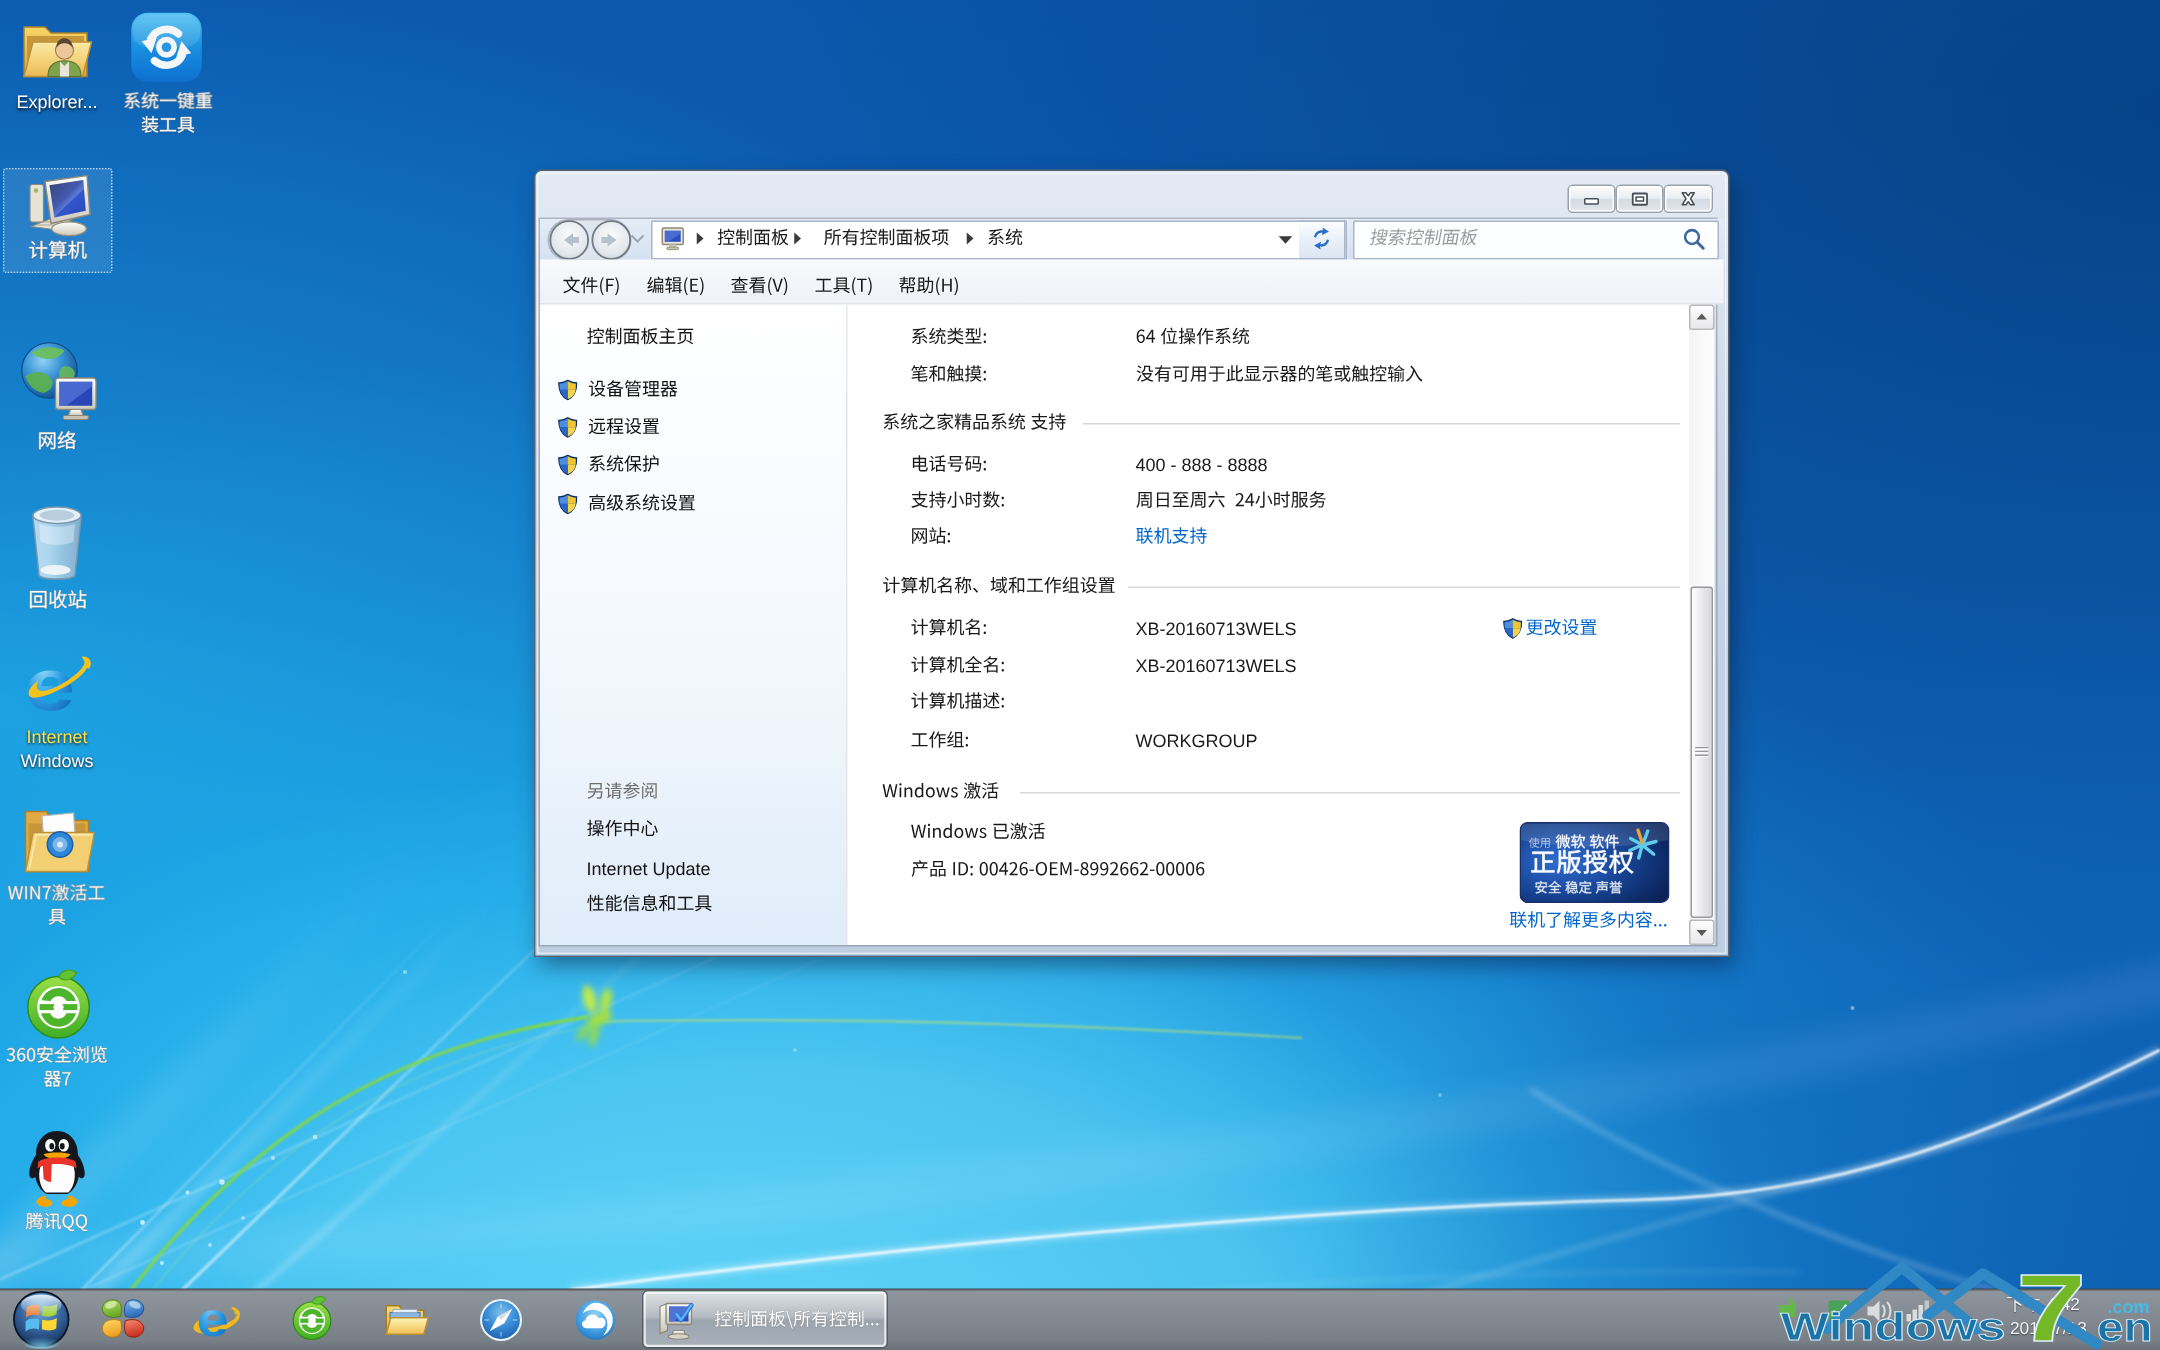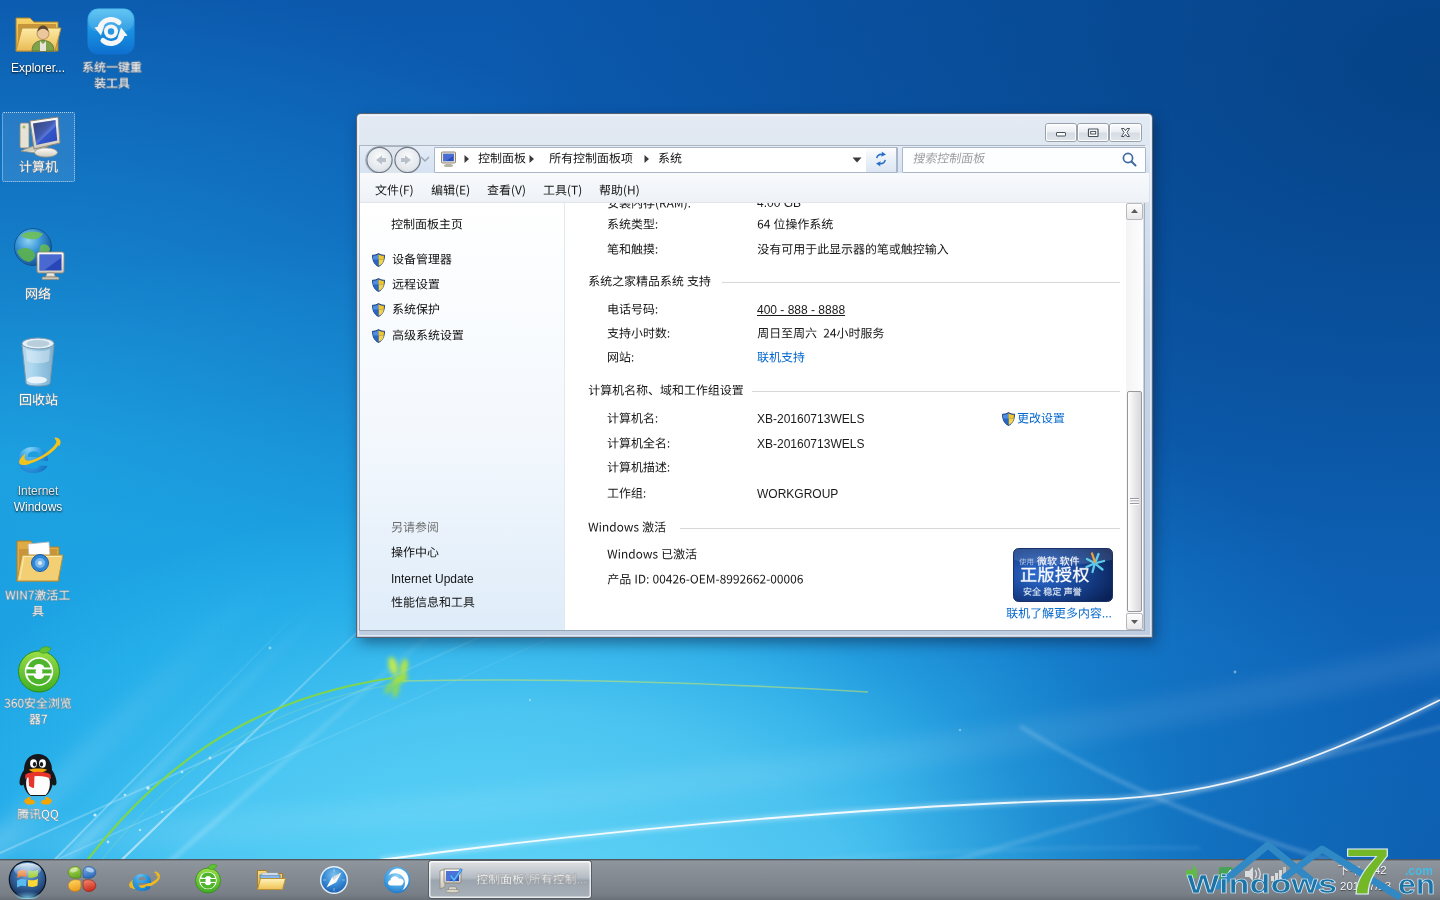--- a/index.html
+++ b/index.html
@@ -272,21 +272,21 @@
         <radialGradient id="ieb" cx="38%" cy="30%" r="80%">
 <stop offset="0" stop-color="#8ed8f8"></stop>
           <stop offset="0.45" stop-color="#2e9de4"></stop>
           <stop offset="1" stop-color="#0b58b0"></stop>
         </radialGradient>
       </defs>
 <text x="9.5" y="41" font-family="Liberation Sans" font-weight="bold" font-size="49" fill="url(#ieb)" transform="scale(1.24,1)" transform-origin="27 26">e</text>
 <path d="M45.5 6.5 C50 9 48 15 40 20.8 C33 26 23.5 30.6 16.8 32.4 C11.2 33.9 7.6 33 8.1 29.6 C8.5 27 11 24.2 14.6 21.6 C13.1 25 13.2 27.2 15.1 28.2 C18.2 29.8 26.1 26.8 33.5 22 C41.8 16.5 47.3 10.3 44.8 8 C44 7.2 44.5 6.5 45.5 6.5 Z" fill="#f4c21d"></path>
 <path d="M43.8 5.6 C48.6 5.3 51.2 9.1 48.4 13.9 L45.1 12.2 C46.7 9.4 46.3 7.4 43.8 6.9 Z" fill="#f4c21d"></path>
 </svg>
-    <div style="position:absolute;top:483.0px;font:12px 'Liberation Sans',sans-serif;color:#e5e5e5;white-space:pre;line-height:16px;text-shadow:0 1px 2px rgba(0,0,0,0.9);left:38.0px;transform:translateX(-50%);text-align:center;">Internet</div>
+    <div style="position:absolute;top:483.0px;font:12px 'Liberation Sans',sans-serif;color:#fde047;white-space:pre;line-height:16px;text-shadow:0 1px 2px rgba(0,0,0,0.9);left:38.0px;transform:translateX(-50%);text-align:center;">Internet</div>
     <div style="position:absolute;top:499.0px;font:12px 'Liberation Sans',sans-serif;color:#ffffff;white-space:pre;line-height:16px;text-shadow:0 1px 2px rgba(0,0,0,0.9);left:38.0px;transform:translateX(-50%);">Windows</div>
     <svg class="abs" style="left:15px;top:535px" width="48" height="52" viewBox="0 0 48 52">
 <path d="M2 6 L2 46 L44 46 L44 12 L20 12 L16 6 Z" fill="#e0ab42" stroke="#a8802c" stroke-width="1"></path>
 <path d="M4 14 L42 14 L42 44 L4 44 Z" fill="#c8963a"></path>
 <path d="M13 9 L34 7 L36.5 42 L15.5 44 Z" fill="#fdfdfd" stroke="#b9b9b9" stroke-width="0.8"></path>
 <path d="M2 46 L7 20 L48 20 L43 46 Z" fill="#f3cf74" stroke="#bd9138" stroke-width="1"></path>
 <path d="M4.5 44.5 L9 21.5 L46 21.5" fill="none" stroke="#fbe8ad" stroke-width="1.2"></path>
 <circle cx="25" cy="28" r="8.5" fill="#2e86d8" stroke="#1b5ea8" stroke-width="1"></circle>
 <circle cx="25" cy="28" r="5" fill="#7ab6e8"></circle>
 <circle cx="25" cy="28" r="2" fill="#d8ecfa"></circle>
@@ -665,39 +665,20 @@
           <use href="#g79" x="250"></use>
           <use href="#g80" x="500"></use>
           <use href="#g81" x="750"></use>
           <use href="#g82" x="1000"></use>
           <use href="#g6" x="1250"></use>
           <use href="#g7" x="1500"></use>
         </g>
       </svg>
     </div>
     <div style="position:absolute;top:571.0px;font:12px 'Liberation Sans',sans-serif;color:#151515;white-space:pre;line-height:16px;left:391.0px;">Internet Update</div>
-    <div class="abs" style="left:565px;top:203px;width:560px;height:427px;overflow:hidden">
-      <div style="position:absolute;left:42px;top:-6.5px">
-        <svg style="position:absolute;left:0;top:0;overflow:visible" width="84.1" height="13.4" viewBox="0 -220 1752 280">
-          <g fill="#1a1a1a">
-            <use href="#g25" x="0"></use>
-            <use href="#g5" x="250"></use>
-            <use href="#g83" x="500"></use>
-            <use href="#g84" x="750"></use>
-            <use href="#g44" x="1000"></use>
-            <use href="#g85" x="1084"></use>
-            <use href="#g86" x="1243"></use>
-            <use href="#g87" x="1395"></use>
-            <use href="#g46" x="1598"></use>
-            <use href="#g88" x="1683"></use>
-          </g>
-        </svg>
-      </div>
-      <div style="position:absolute;left:192px;top:-7.5px;font:12px 'Liberation Sans',sans-serif;color:#1a1a1a">4.00 GB</div>
-    </div>
     <div style="position:absolute;left:607.0px;top:218.0px;width:51px;height:14px">
       <svg style="position:absolute;left:0;top:0;overflow:visible" width="51.3" height="13.4" viewBox="0 -220 1070 280">
         <g fill="#1a1a1a">
           <use href="#g0" x="0"></use>
           <use href="#g1" x="250"></use>
           <use href="#g89" x="500"></use>
           <use href="#g90" x="750"></use>
           <use href="#g88" x="1000"></use>
         </g>
       </svg>
@@ -769,21 +750,21 @@
       <svg style="position:absolute;left:0;top:0;overflow:visible" width="51.3" height="13.4" viewBox="0 -220 1070 280">
         <g fill="#1a1a1a">
           <use href="#g113" x="0"></use>
           <use href="#g114" x="250"></use>
           <use href="#g115" x="500"></use>
           <use href="#g116" x="750"></use>
           <use href="#g88" x="1000"></use>
         </g>
       </svg>
     </div>
-    <div style="position:absolute;top:301.5px;font:12px 'Liberation Sans',sans-serif;color:#1a1a1a;white-space:pre;line-height:16px;left:757.0px;text-decoration:underline;">400 - 888 - 8888</div>
+    <div style="position:absolute;top:301.5px;font:12px 'Liberation Sans',sans-serif;color:#1a1a1a;white-space:pre;line-height:16px;left:757.0px;">400 - 888 - 8888</div>
     <div style="position:absolute;left:607.0px;top:327.0px;width:63px;height:14px">
       <svg style="position:absolute;left:0;top:0;overflow:visible" width="63.3" height="13.4" viewBox="0 -220 1320 280">
         <g fill="#1a1a1a">
           <use href="#g111" x="0"></use>
           <use href="#g112" x="250"></use>
           <use href="#g117" x="500"></use>
           <use href="#g118" x="750"></use>
           <use href="#g119" x="1000"></use>
           <use href="#g88" x="1250"></use>
         </g>

